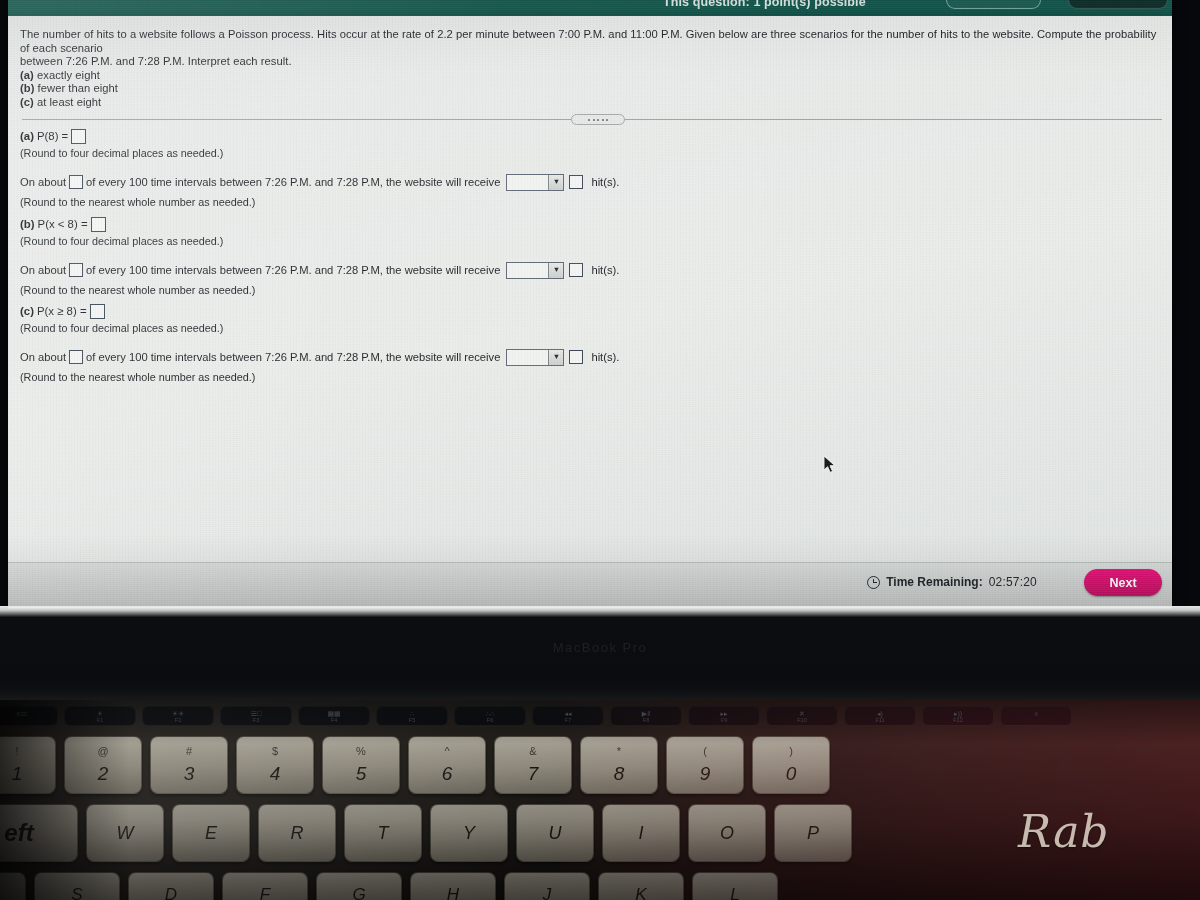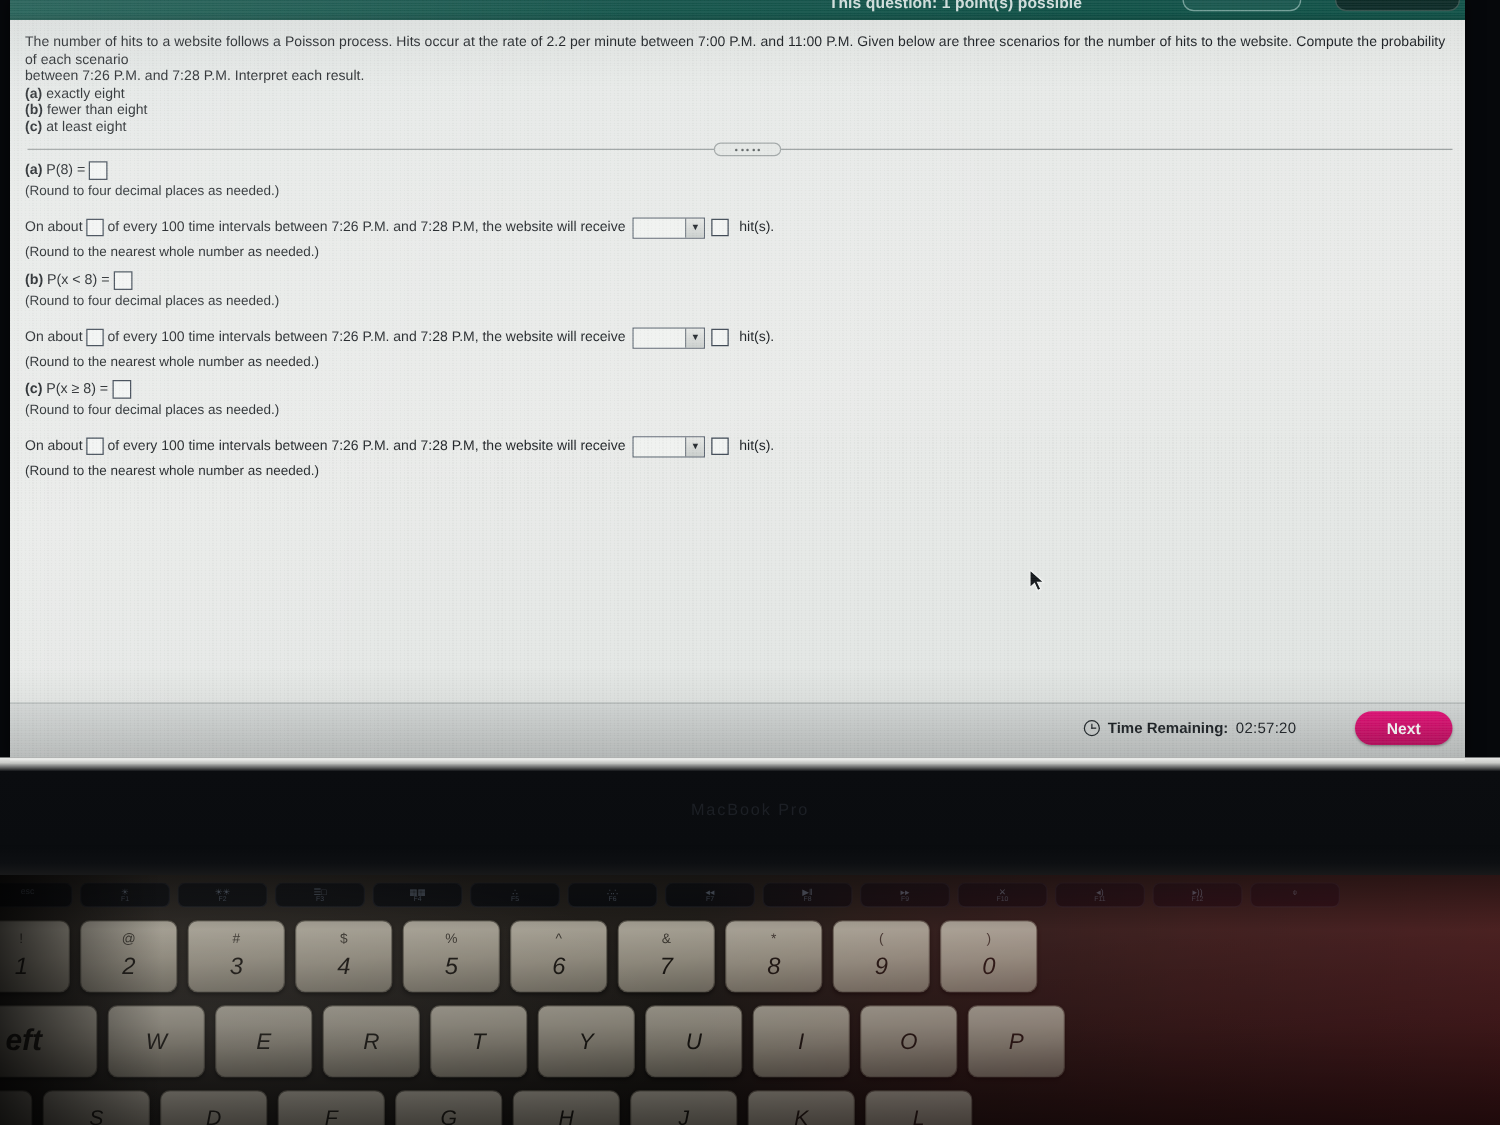--- a/index.html
+++ b/index.html
@@ -616,14 +616,15 @@
         </div>
         <div class="bkey">
           <span class="ltr">L</span>
         </div>
       </div>
 
     <div id="kb-cover"></div>
     <div id="kb-shade"></div>
   </div>
   <div id="kb-left-shadow"></div>
+  <div id="cover-script">Rab</div>
 
 </div>
 
 </body></html>

